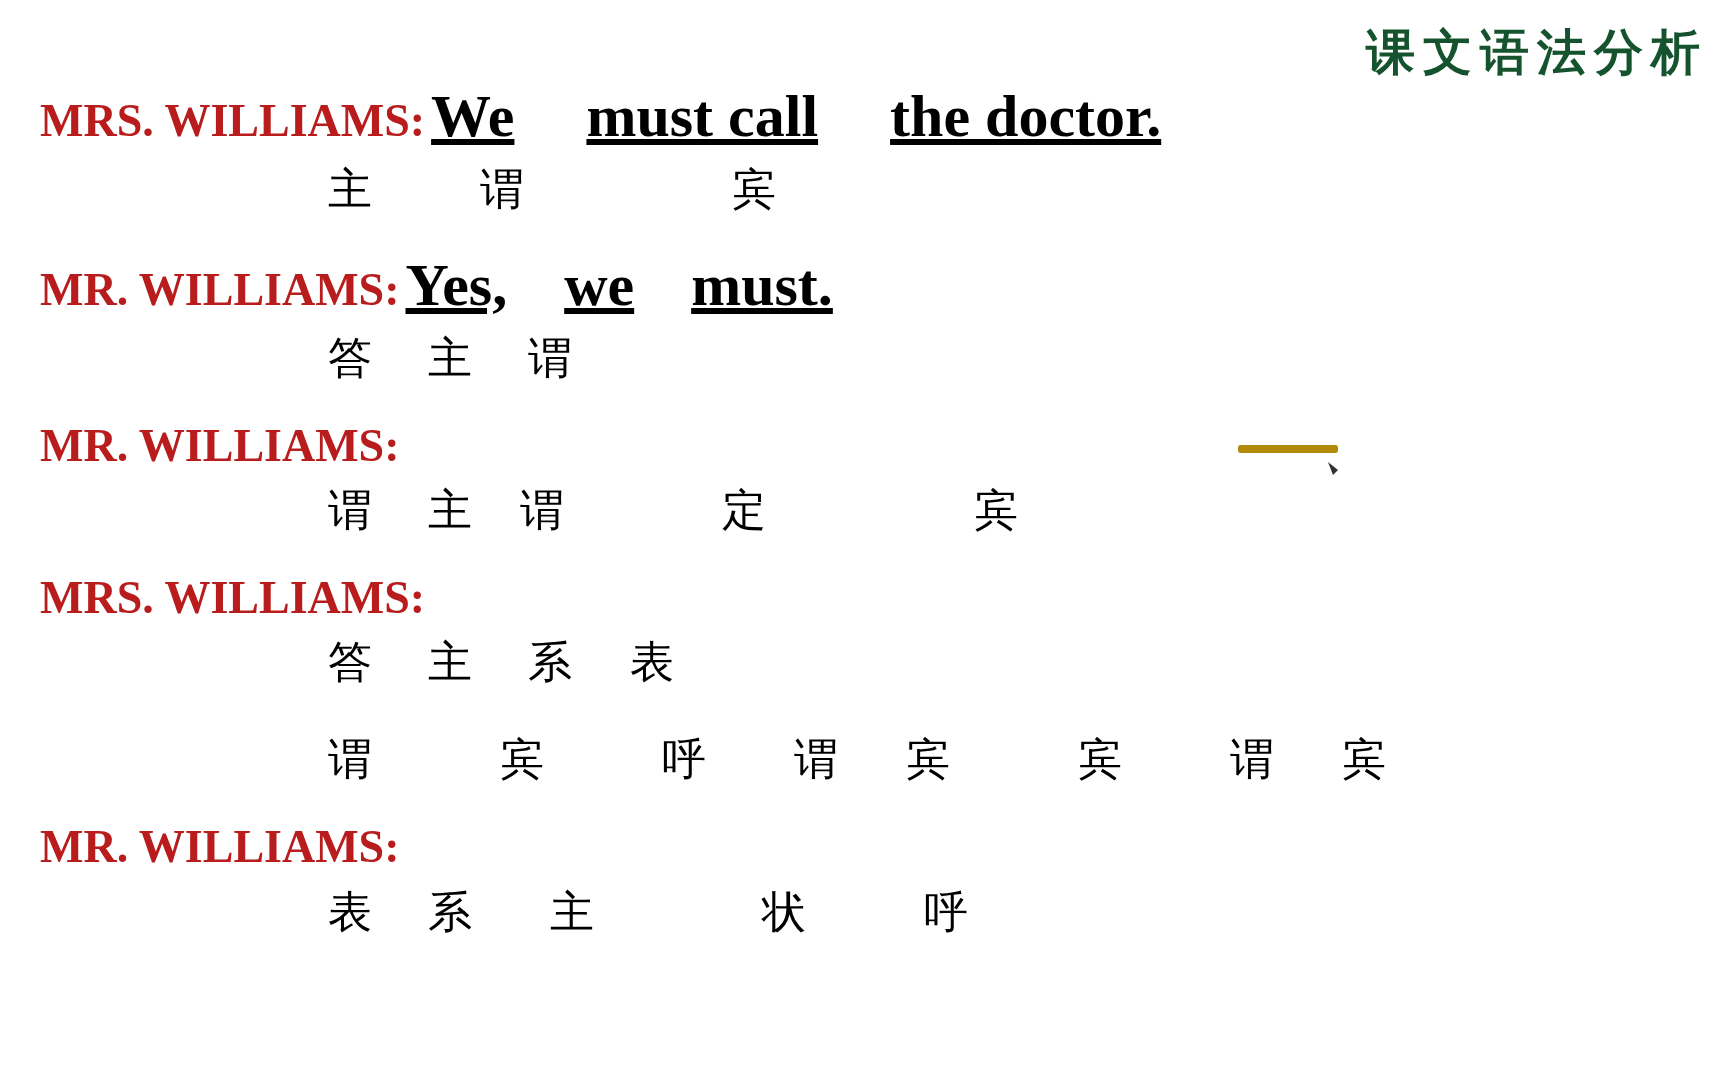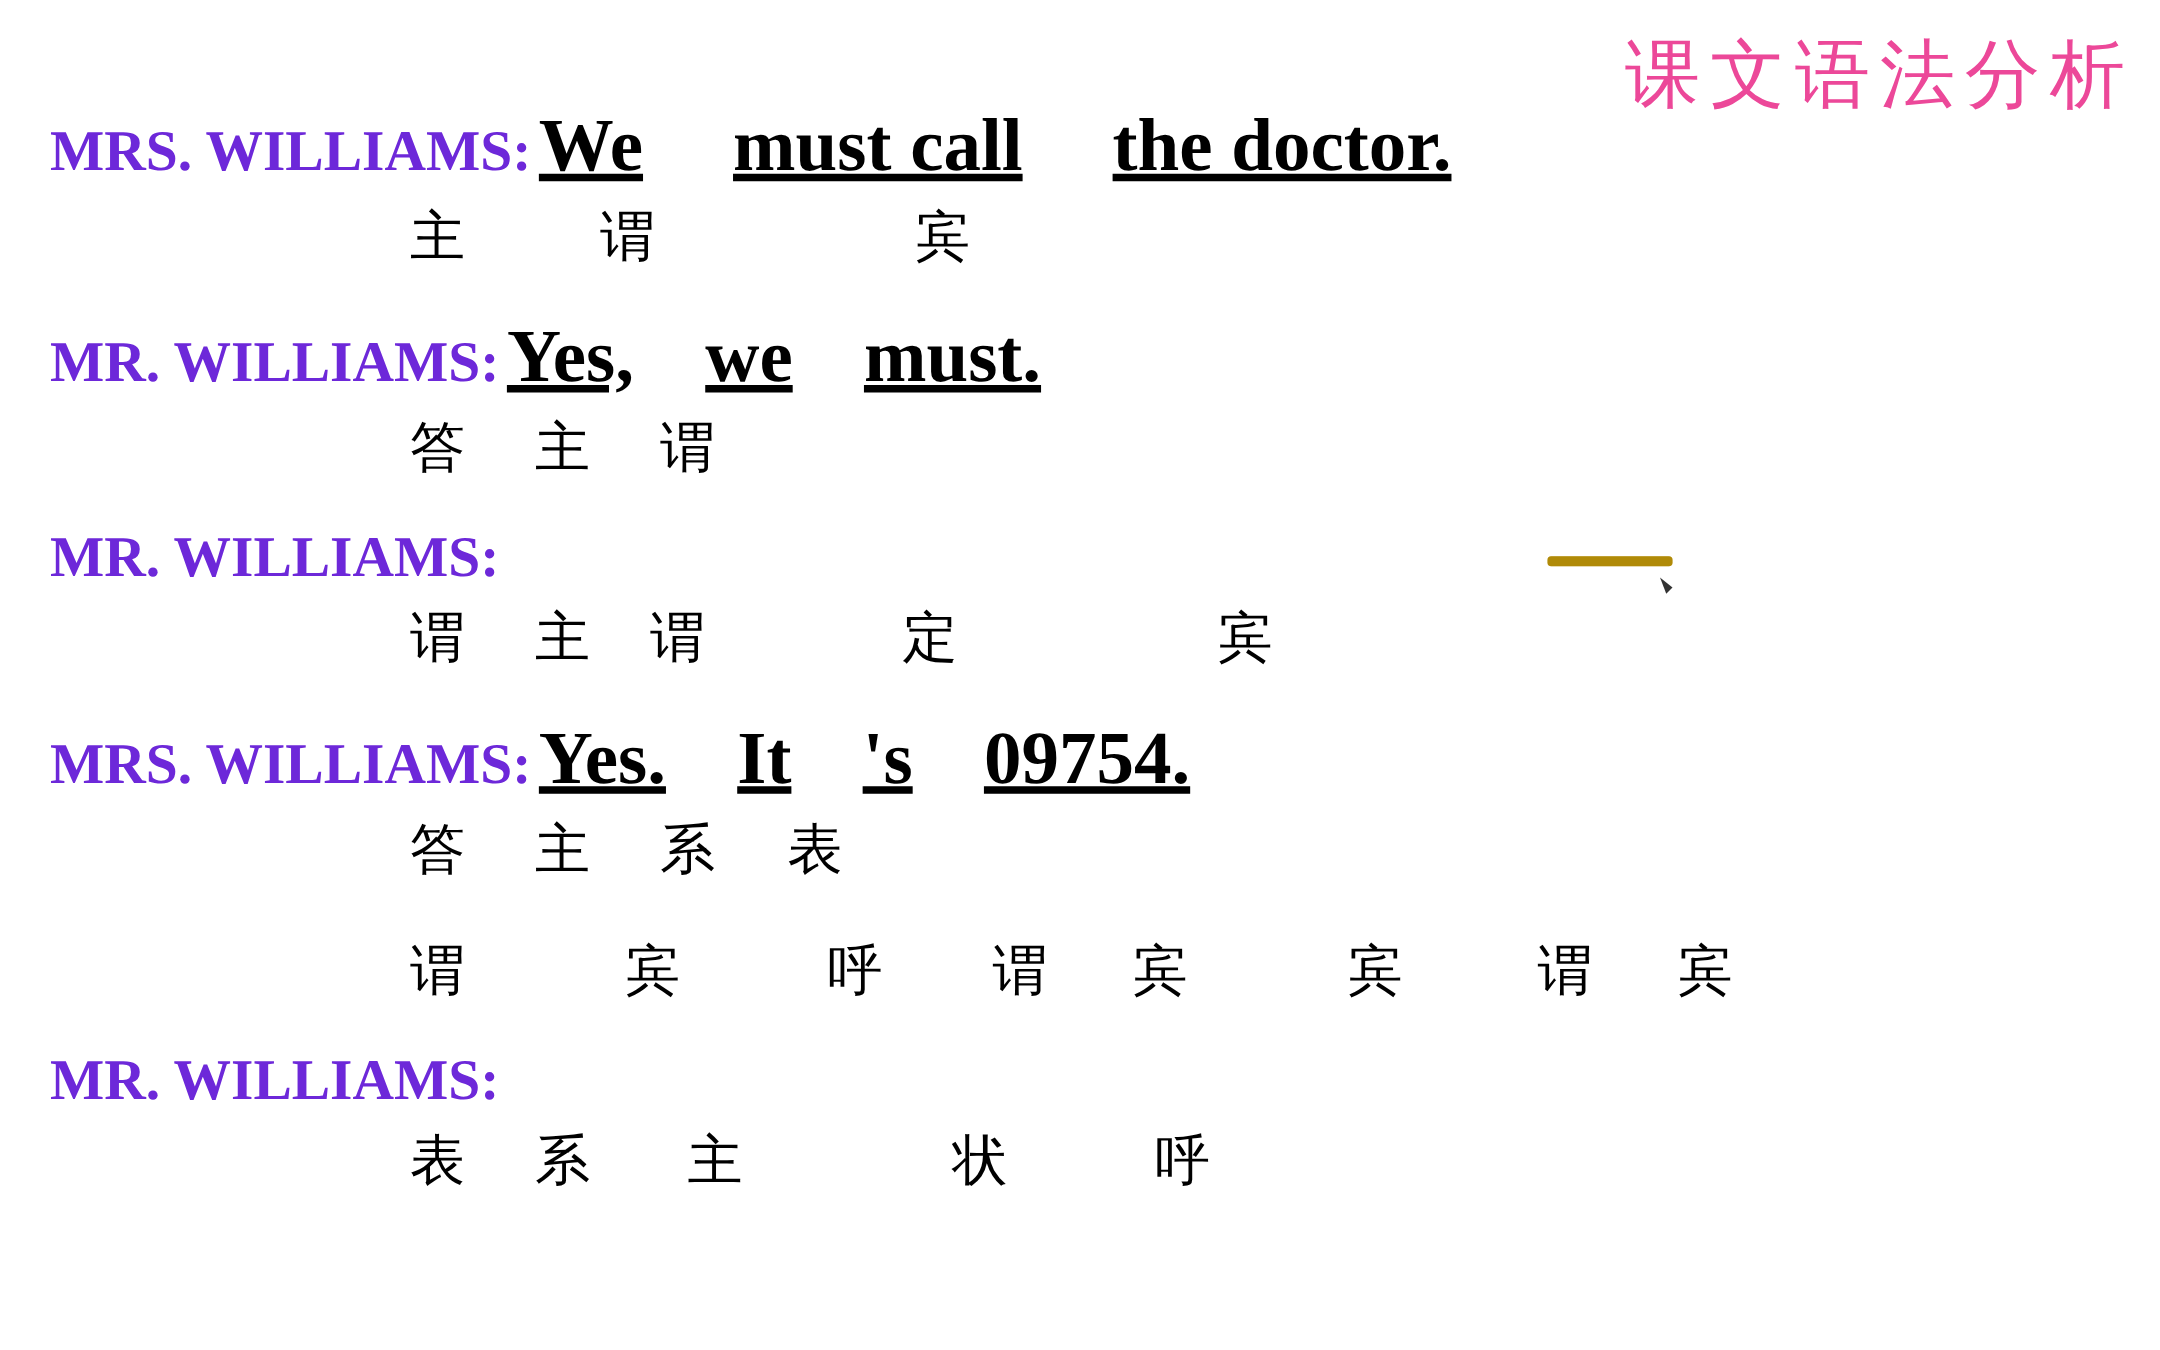--- a/index.html
+++ b/index.html
@@ -10,23 +10,23 @@
       background: #ffffff;
       font-family: 'Times New Roman', serif;
       overflow: hidden;
       position: relative;
     }
 
     .watermark {
       position: absolute;
       top: 20px;
       right: 20px;
-      font-size: 60px;
-      font-weight: normal;
-      color: #ec4899;
+      font-size: 49px;
+      font-weight: bold;
+      color: #14532d;
       font-family: 'SimHei', 'STHeiti', sans-serif;
       letter-spacing: 8px;
       white-space: nowrap;
     }
 
     .content {
       position: absolute;
       top: 60px;
       left: 0px;
       padding: 20px 40px;
@@ -39,21 +39,21 @@
     .sentence-line {
       display: flex;
       align-items: baseline;
       gap: 0px;
       line-height: 1.2;
     }
 
     .speaker {
       font-size: 46px;
       font-weight: bold;
-      color: #6d28d9;
+      color: #b91c1c;
       min-width: 260px;
     }
 
     .english-text {
       font-size: 60px;
       color: #000;
       font-weight: bold;
     }
 
     .english-text .word {
@@ -141,29 +141,20 @@
       <span class="grammar-label">主</span>
       <span class="grammar-label" style="margin-left:20px;">谓</span>
       <span class="grammar-label" style="margin-left:130px;">定</span>
       <span class="grammar-label" style="margin-left:180px;">宾</span>
     </div>
   </div>
 
   <div class="sentence-block">
     <div class="sentence-line">
       <span class="speaker">MRS. WILLIAMS:</span>
-      <span class="english-text">
-        <span class="word">Yes.</span>
-        &nbsp;
-        <span class="word">It</span>
-        &nbsp;
-        <span class="word">'s</span>
-        &nbsp;
-        <span class="word">09754.</span>
-      </span>
     </div>
     <div class="grammar-line">
       <span class="grammar-label">答</span>
       <span class="grammar-label">主</span>
       <span class="grammar-label">系</span>
       <span class="grammar-label" style="margin-left:30px;">表</span>
     </div>
   </div>
 
   <div class="sentence-block">

